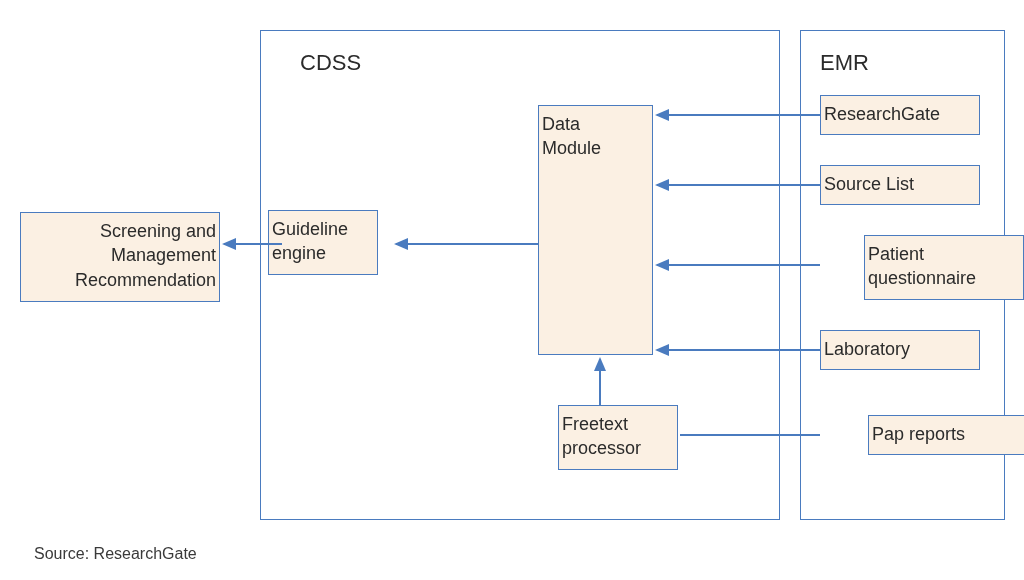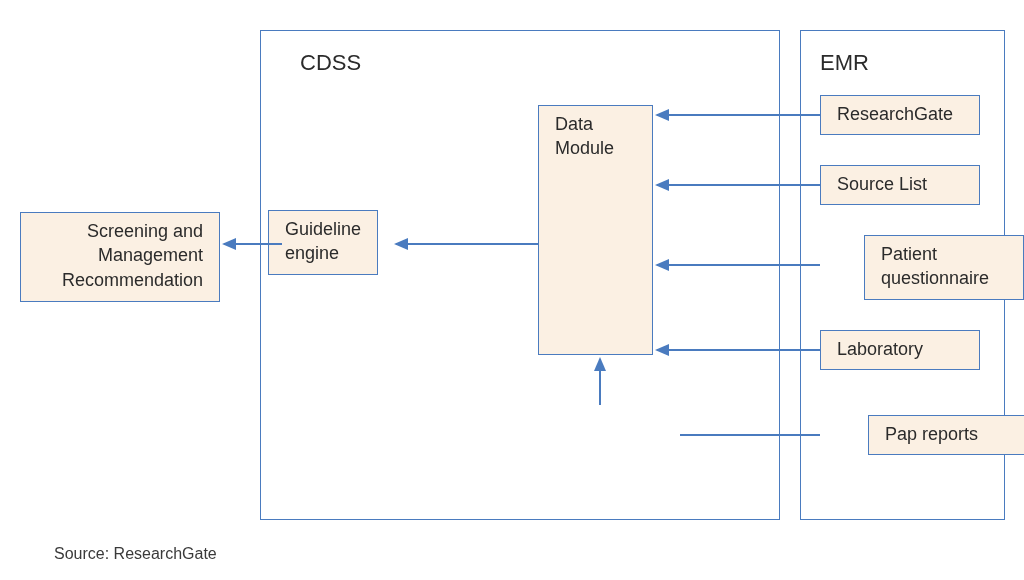--- a/index.html
+++ b/index.html
@@ -15,21 +15,21 @@
   .stage {
     position: relative;
     width: 852px;
     height: 580px;
   }
   .box {
     position: absolute;
     background: #fbf0e3;
     border: 1.5px solid #4a7bbf;
     box-sizing: border-box;
-    padding: 6px 16px;
+    padding: 6px 3px;
     line-height: 1.35;
   }
   .container-box {
     position: absolute;
     background: transparent;
     border: 1.5px solid #4a7bbf;
     box-sizing: border-box;
   }
   .container-title {
     position: absolute;
@@ -66,38 +66,41 @@
   </div>
 
   <div class="box" style="left:268px; top:210px; width:110px; height:65px;">
     <span>Guideline<br>engine</span>
   </div>
 
   <div class="box" style="left:538px; top:105px; width:115px; height:250px;">
     <span>Data<br>Module</span>
   </div>
 
+  <div class="box" style="left:558px; top:405px; width:120px; height:65px;">
+    <span>Freetext<br>processor</span>
+  </div>
 
   <div class="box" style="left:820px; top:95px; width:160px; height:40px;">
     <span>ResearchGate</span>
   </div>
   <div class="box" style="left:820px; top:165px; width:160px; height:40px;">
     <span>Source List</span>
   </div>
   <div class="box" style="left:864px; top:235px; width:160px; height:65px;">
     <span>Patient<br>questionnaire</span>
   </div>
   <div class="box" style="left:820px; top:330px; width:160px; height:40px;">
     <span>Laboratory</span>
   </div>
   <div class="box" style="left:868px; top:415px; width:160px; height:40px;">
     <span>Pap reports</span>
   </div>
 
-  <div class="source" style="left:54px; top:545px;">Source: ResearchGate</div>
+  <div class="source" style="left:34px; top:545px;">Source: ResearchGate</div>
 
   <svg class="arrows">
     <defs>
       <marker id="arrowhead" markerWidth="8" markerHeight="8" refX="6" refY="3" orient="auto" markerUnits="strokeWidth">
         <path d="M0,0 L7,3 L0,6 Z" fill="#4a7bbf"></path>
       </marker>
     </defs>
 
     <line x1="282" y1="244" x2="224" y2="244" stroke="#4a7bbf" stroke-width="2" marker-end="url(#arrowhead)"></line>
 

